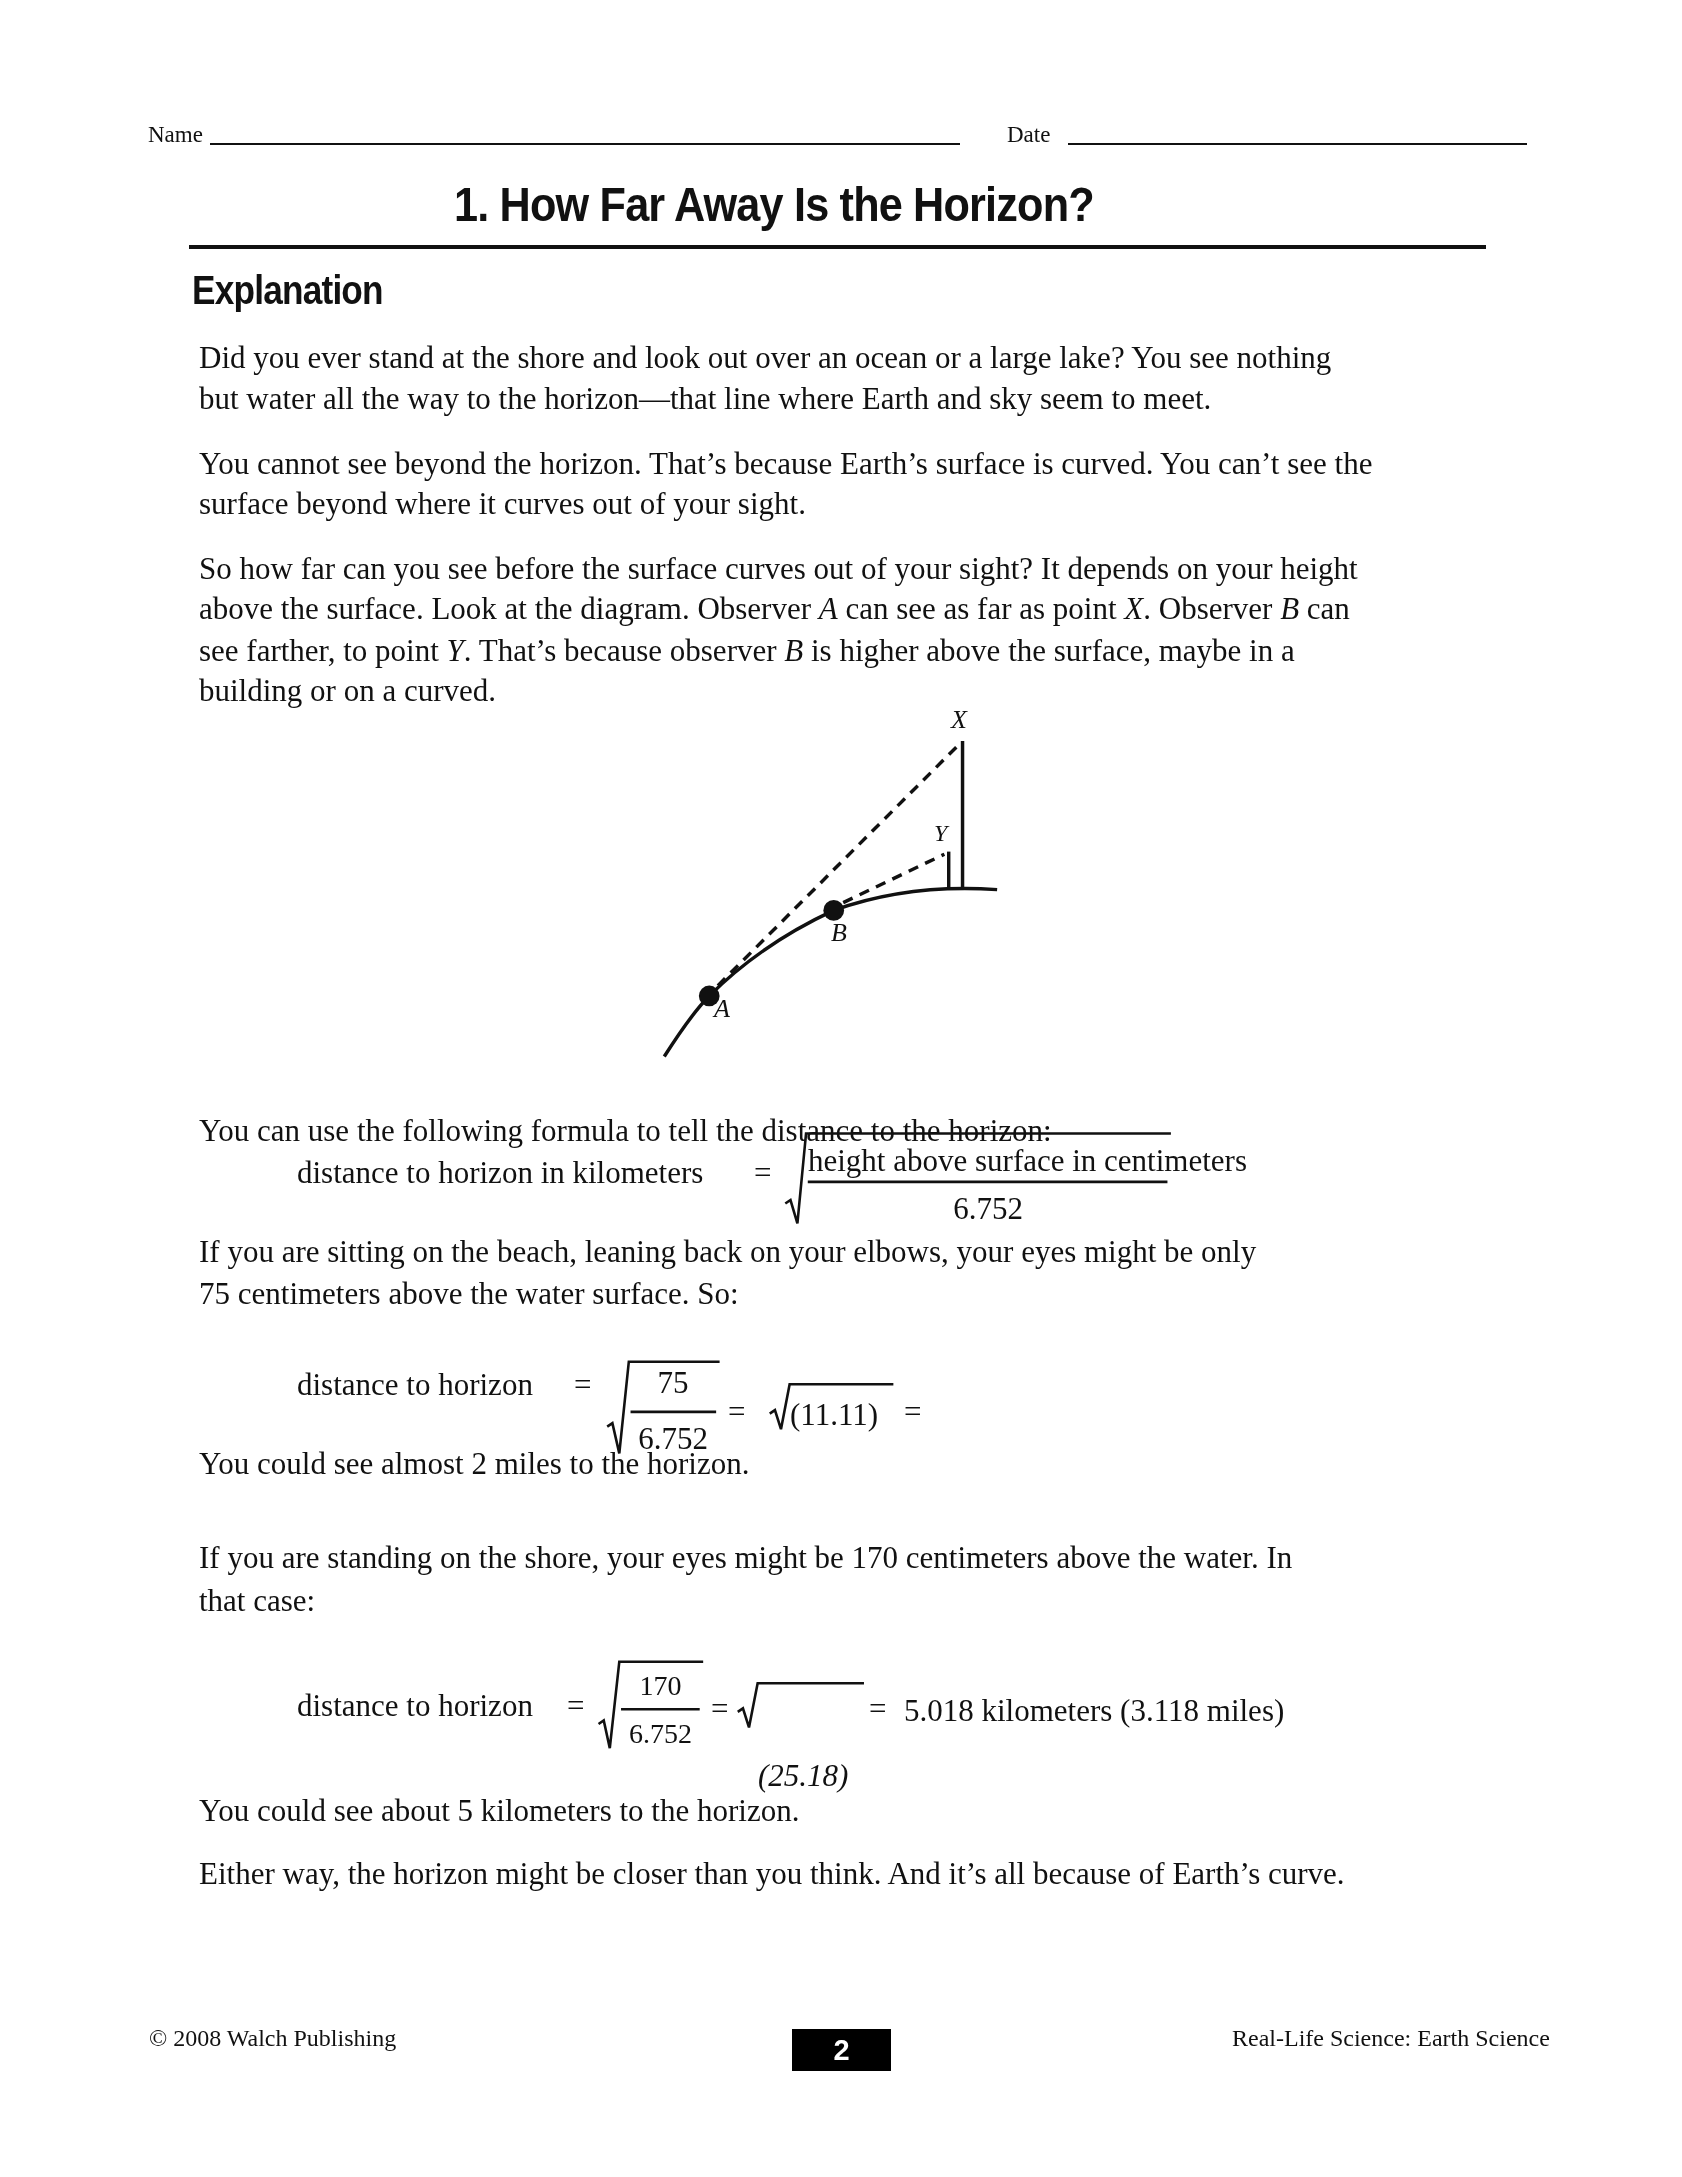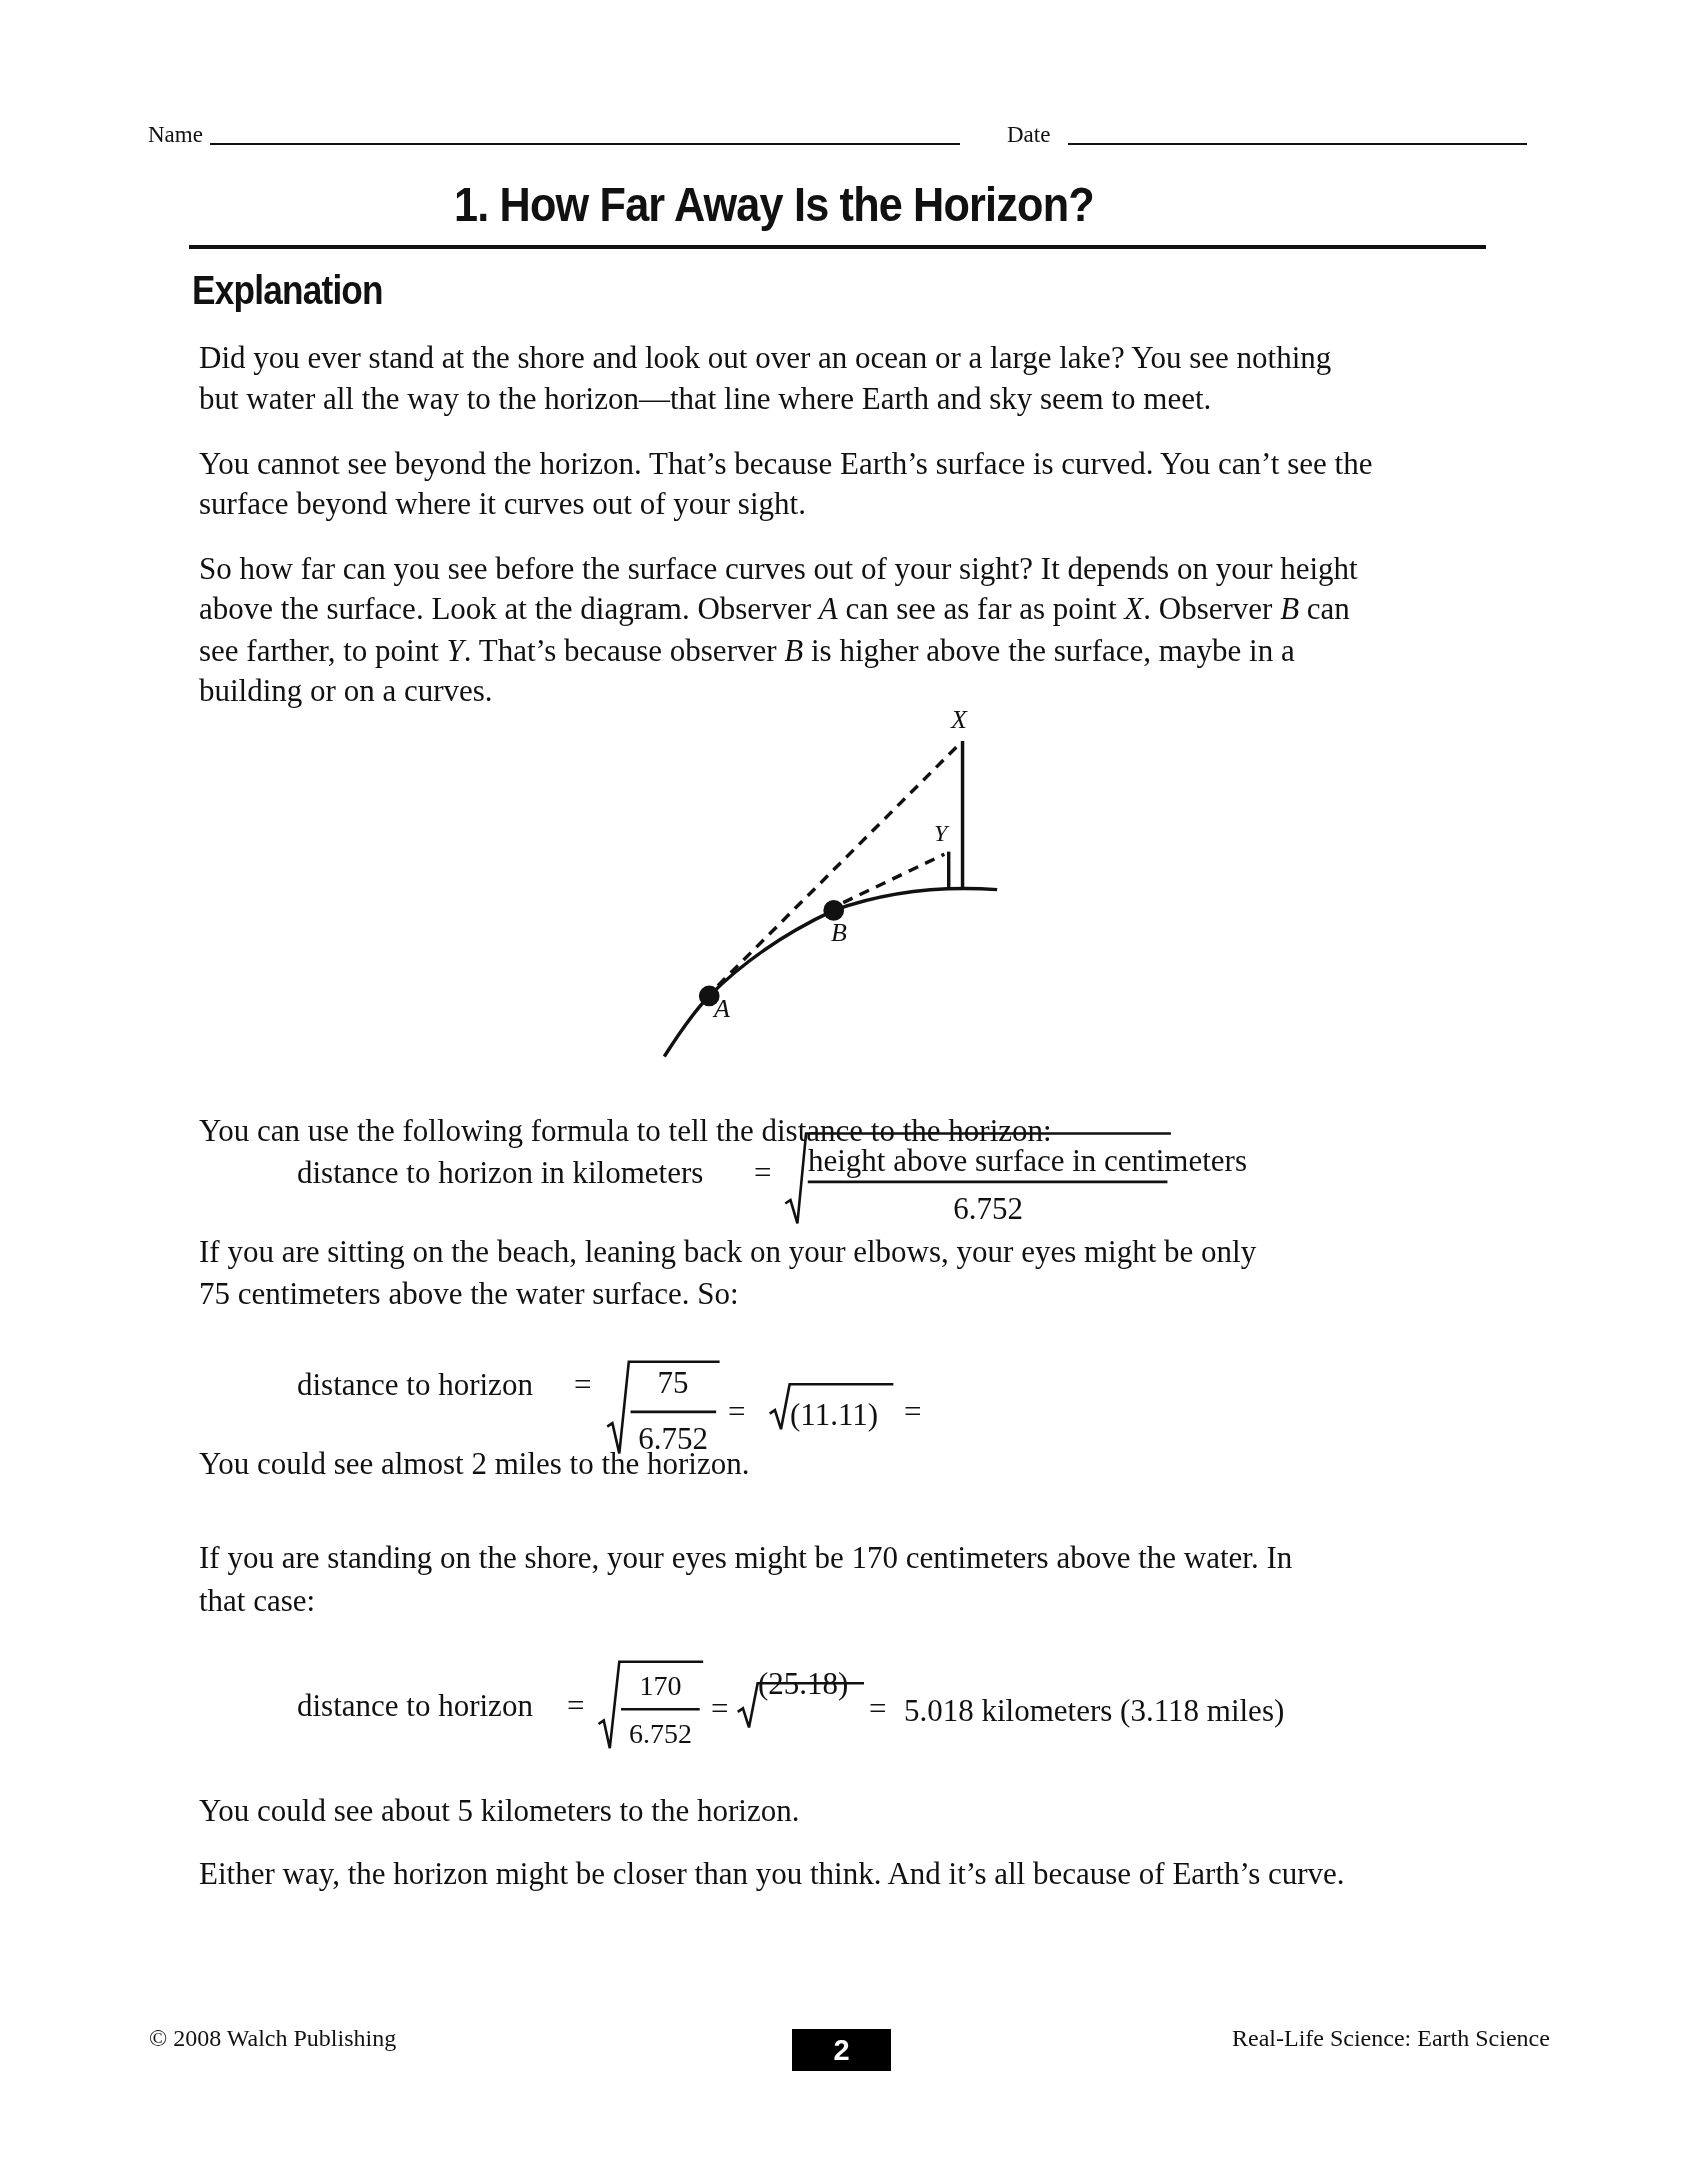--- a/index.html
+++ b/index.html
@@ -39,21 +39,21 @@
 <div class="abs serif body-line" style="left:199px; top:448px;">You cannot see beyond the horizon. That’s because Earth’s surface is curved. You can’t see the</div>
 <div class="abs serif body-line" style="left:199px; top:488px;">surface beyond where it curves out of your sight.</div>
 
 <div class="abs serif body-line" style="left:199px; top:553px;">So how far can you see before the surface curves out of your sight? It depends on your height</div>
 <div class="abs serif body-line" style="left:199px; top:593px;">
   <span>above the surface. Look at the diagram. Observer </span><i class="it">A</i><span> can see as far as point </span><i class="it">X</i><span>. Observer </span><i class="it">B</i><span> can</span>
 </div>
 <div class="abs serif body-line" style="left:199px; top:635px;">
   <span>see farther, to point </span><i class="it">Y</i><span>. That’s because observer </span><i class="it">B</i><span> is higher above the surface, maybe in a</span>
 </div>
-<div class="abs serif body-line" style="left:199px; top:675px;">building or on a curves.</div>
+<div class="abs serif body-line" style="left:199px; top:675px;">building or on a curved.</div>
 
 <svg width="1683" height="2177" viewBox="0 0 1946 2518">
   <path d="M768,1222 Q800,1172 820,1152 Q880,1092 964,1053 Q1050,1022 1153,1029" fill="none" stroke="#111" stroke-width="4"></path>
   <line x1="830" y1="1140" x2="1108" y2="862" stroke="#111" stroke-width="4" stroke-dasharray="12,9"></line>
   <line x1="975" y1="1044" x2="1092" y2="988" stroke="#111" stroke-width="4" stroke-dasharray="12,9"></line>
   <line x1="1113" y1="857" x2="1113" y2="1028" stroke="#111" stroke-width="4"></line>
   <line x1="1097" y1="985" x2="1097" y2="1028" stroke="#111" stroke-width="4"></line>
   <circle cx="820" cy="1152" r="12" fill="#111"></circle>
   <circle cx="964" cy="1053" r="12" fill="#111"></circle>
 </svg>
@@ -97,21 +97,21 @@
 <div class="abs serif fm" style="left:297px; top:1690px;">distance to horizon</div>
 <div class="abs serif fm" style="left:567px; top:1690px;">=</div>
 <svg width="1683" height="2177" viewBox="0 0 1946 2518">
   <polyline points="692,1994 698,1990 705,2022 716,1922 813,1922" fill="none" stroke="#111" stroke-width="3"></polyline>
   <line x1="718" y1="1977" x2="809" y2="1977" stroke="#111" stroke-width="3"></line>
   <polyline points="853,1980 859,1976 866,1998 876,1947 999,1947" fill="none" stroke="#111" stroke-width="3"></polyline>
 </svg>
 <div class="abs serif fm-small" style="left:621px; top:1672px; width:79px; text-align:center;">170</div>
 <div class="abs serif fm-small" style="left:621px; top:1720px; width:79px; text-align:center;">6.752</div>
 <div class="abs serif fm" style="left:711px; top:1693px;">=</div>
-<div class="abs serif fm" style="left:758px; top:1668px;">(25.18)</div>
+<div class="abs serif fm" style="left:758px; top:1760px;font-style:italic;">(25.18)</div>
 <div class="abs serif fm" style="left:869px; top:1693px;">=</div>
 <div class="abs serif fm" style="left:904px; top:1695px;">5.018 kilometers (3.118 miles)</div>
 
 <div class="abs serif body-line" style="left:199px; top:1795px;">You could see about 5 kilometers to the horizon.</div>
 <div class="abs serif body-line" style="left:199px; top:1858px;">Either way, the horizon might be closer than you think. And it’s all because of Earth’s curve.</div>
 
 <div class="abs serif footer-text" style="left:149px; top:2026px;">© 2008 Walch Publishing</div>
 <div class="pagebox" style="left:792px; top:2029px; width:99px; height:42px;">
   <span class="sans-bold">2</span>
 </div>

